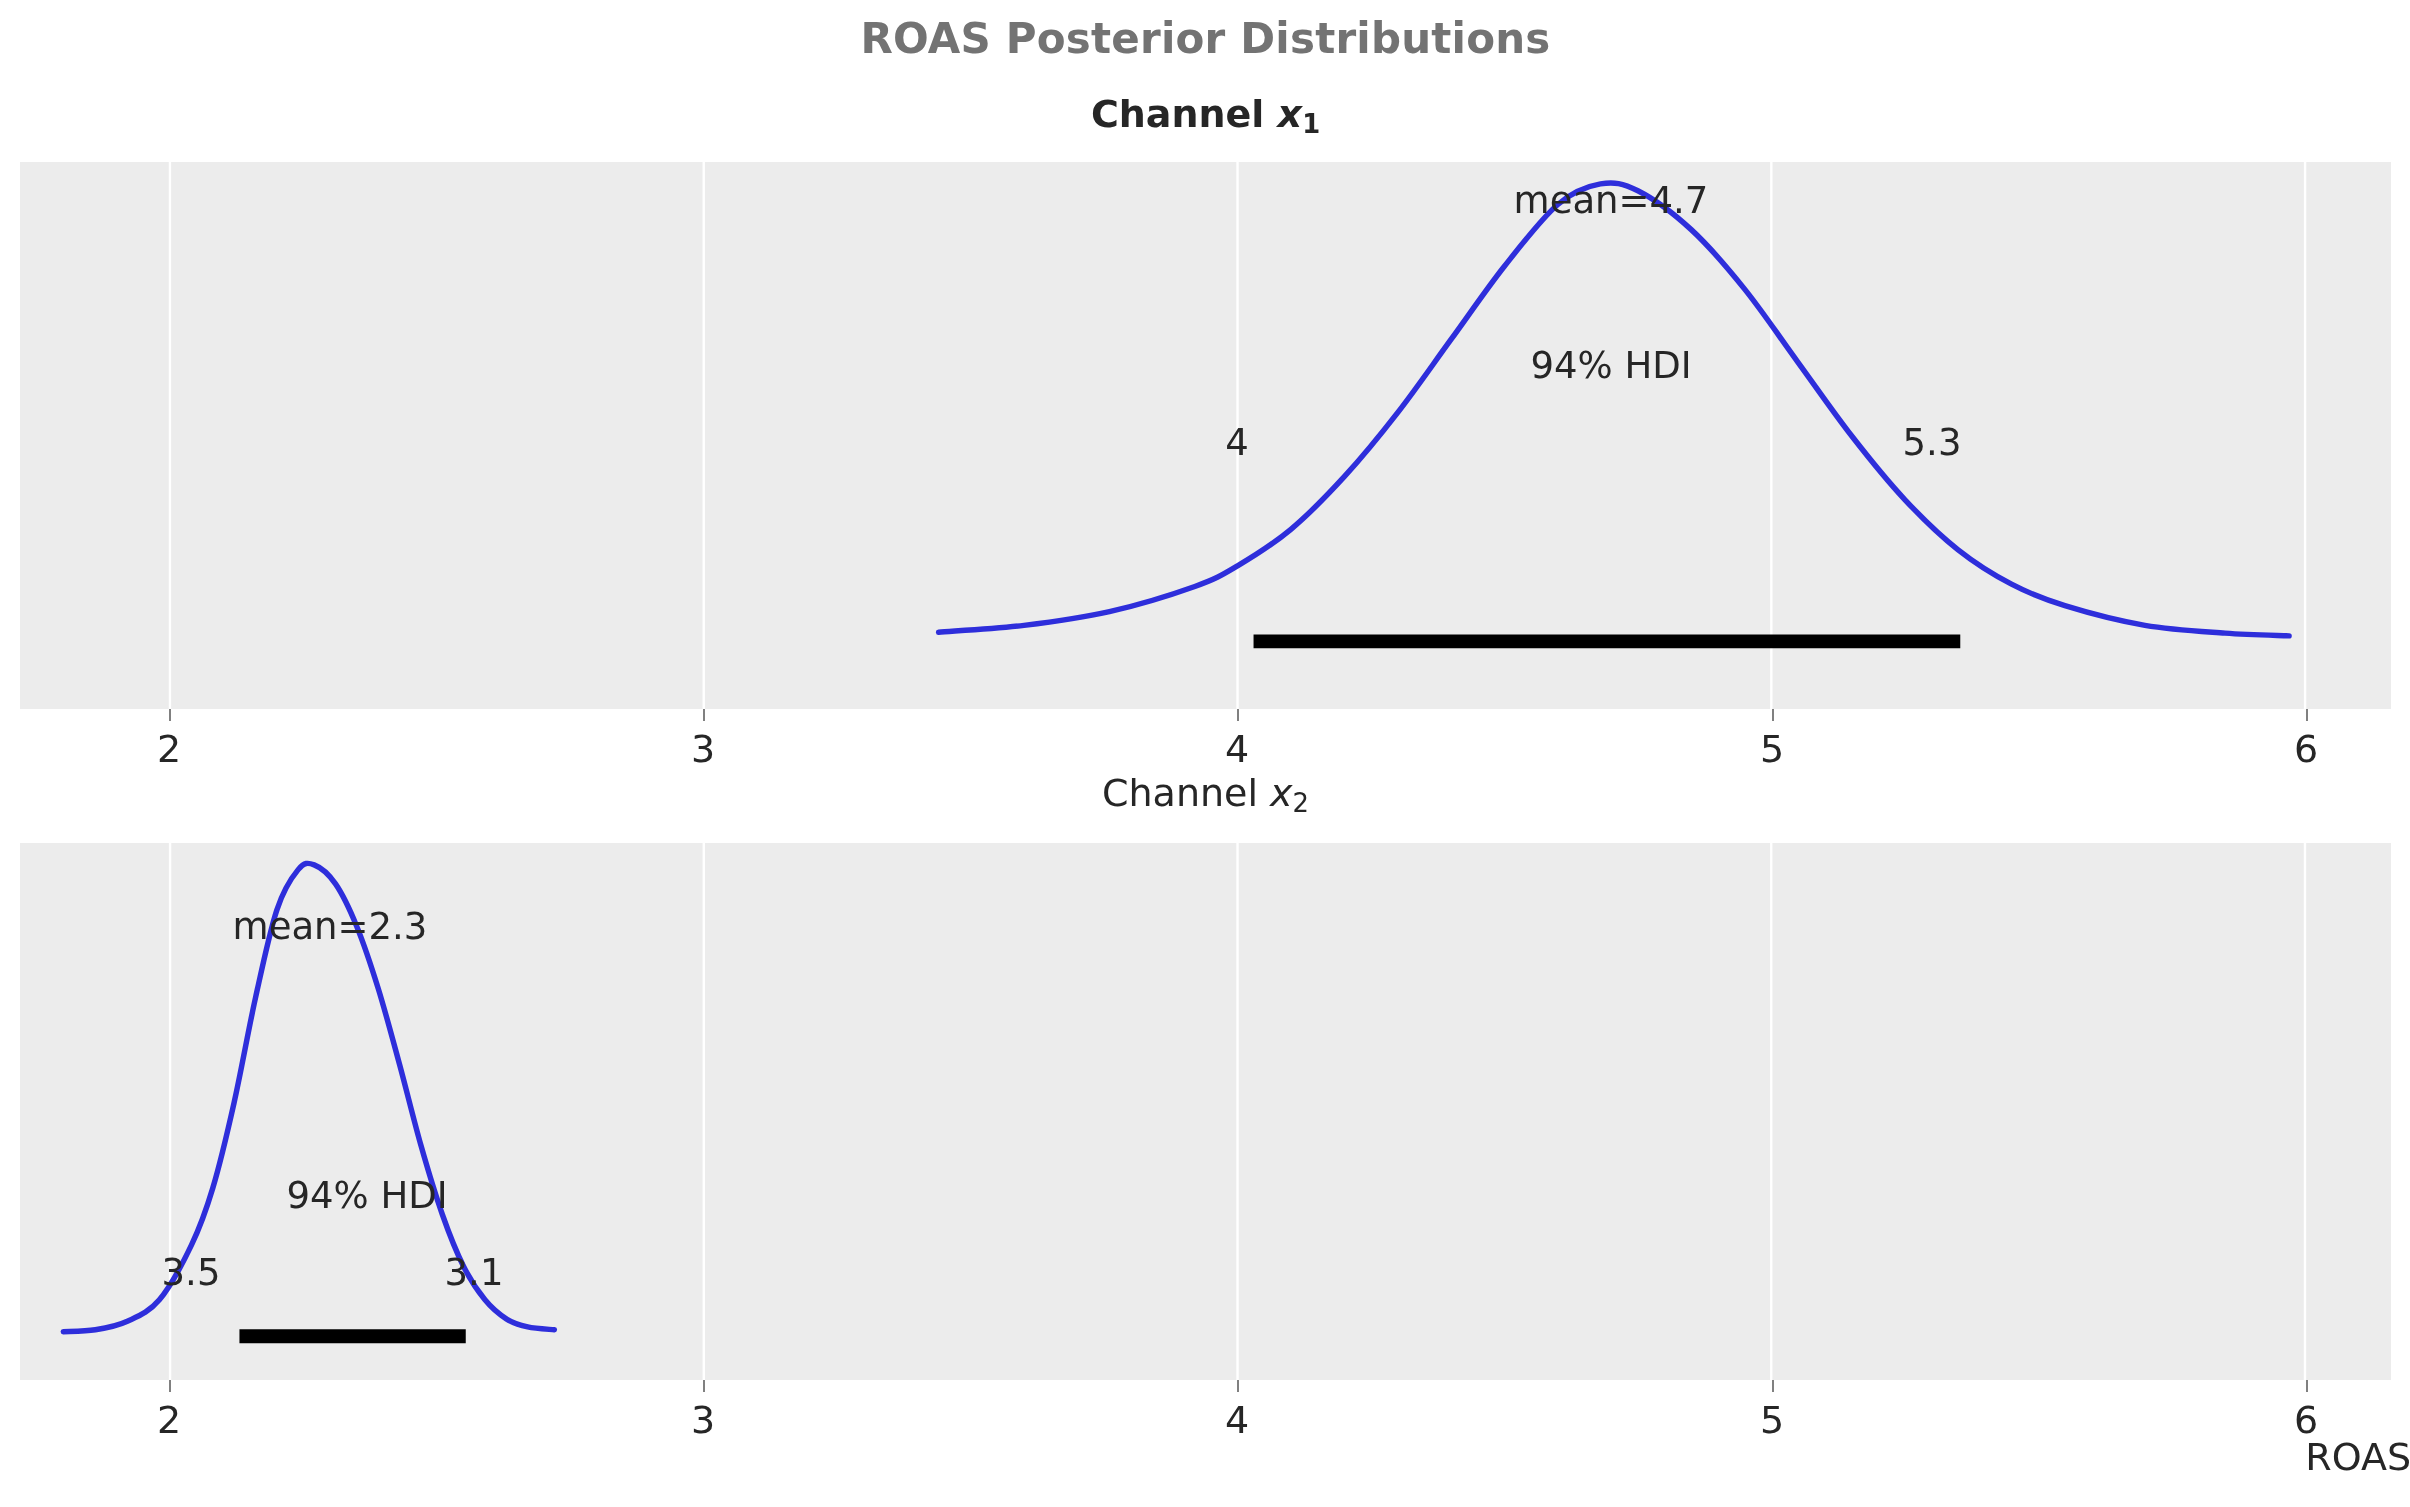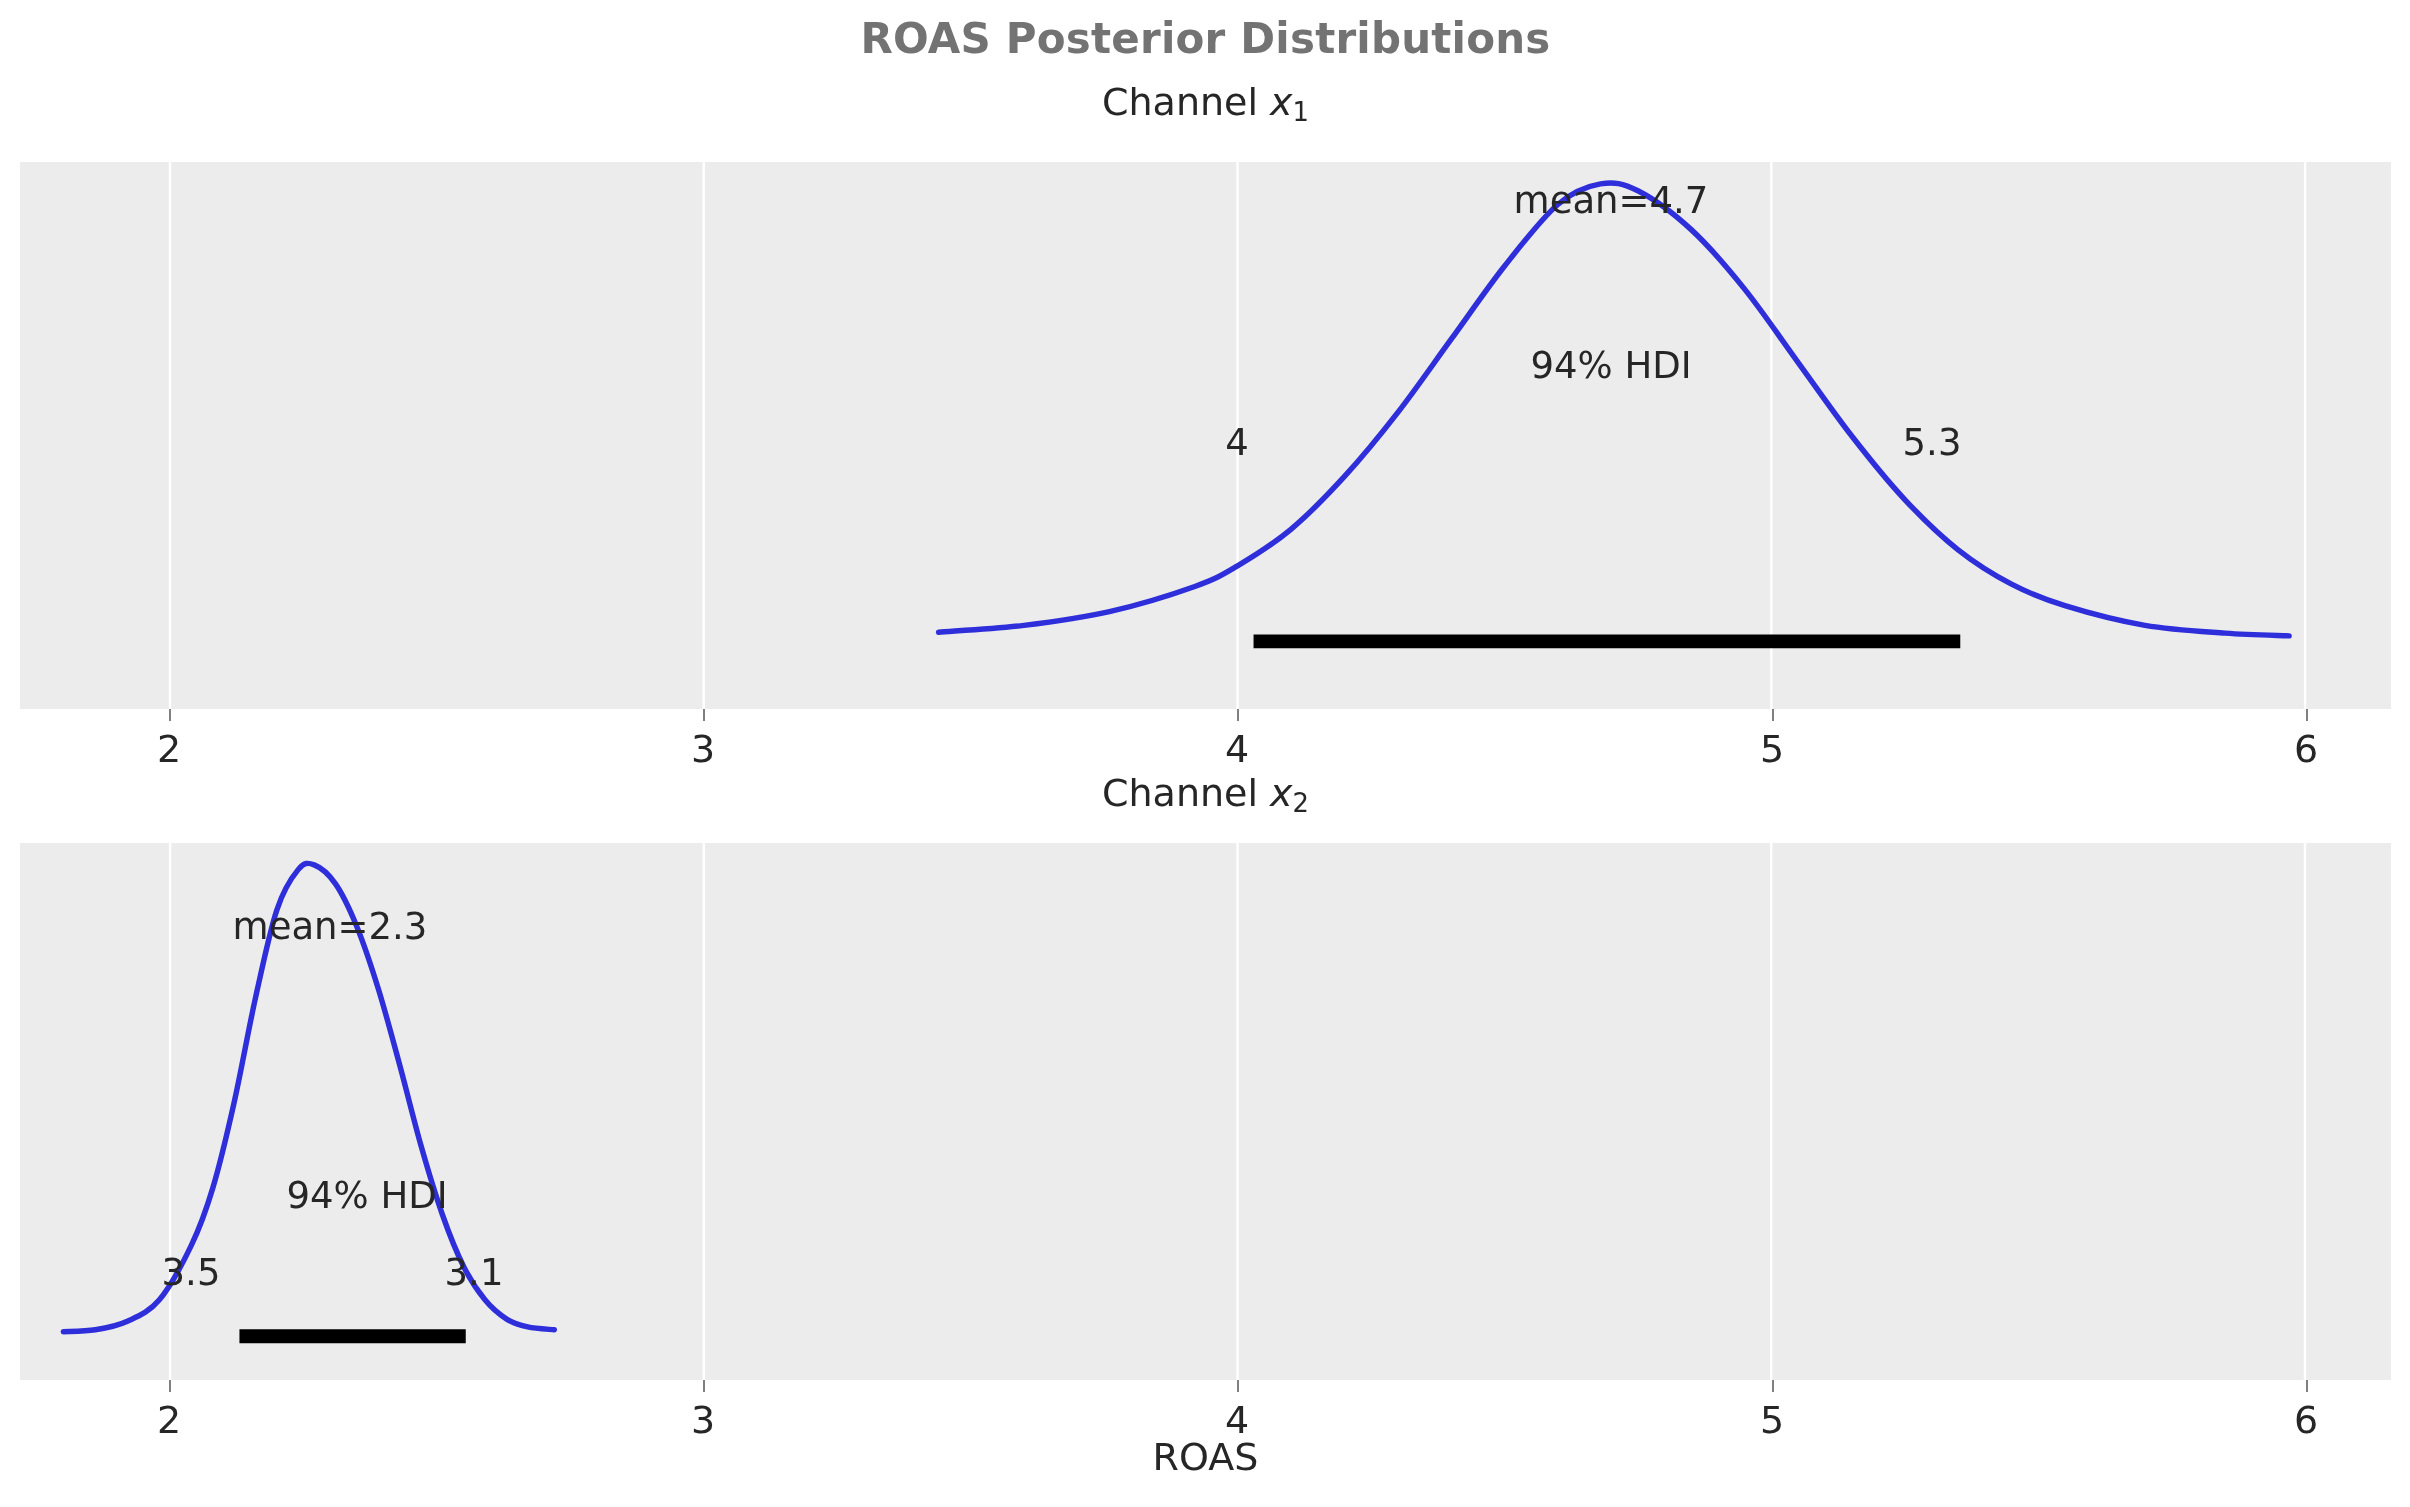--- a/index.html
+++ b/index.html
@@ -102,21 +102,21 @@
     color: #262626;
   }
 </style>
 </head>
 <body>
 
 <div id="figure">
 
   <div class="fig-title">ROAS Posterior Distributions</div>
 
-  <div class="sub-title" style="top:80px;"><span>Channel </span><span class="mvar">x</span><sub>1</sub></div>
+  <div class="sub-title" style="top:92px;font-weight:bold;"><span>Channel </span><span class="mvar">x</span><sub>1</sub></div>
 
   <div class="panel" id="panel1" style="left:20px; top:162px; width:2371px; height:547px;">
     <svg id="svg1" width="2371" height="547" viewBox="0 0 2383 550">
       <g id="grid1">
           <line class="gridline" x1="150.27927927927928" x2="150.27927927927928" y1="0" y2="550"></line>
           <line class="gridline" x1="686.990990990991" x2="686.990990990991" y1="0" y2="550"></line>
           <line class="gridline" x1="1223.7027027027027" x2="1223.7027027027027" y1="0" y2="550"></line>
           <line class="gridline" x1="1760.4144144144145" x2="1760.4144144144145" y1="0" y2="550"></line>
           <line class="gridline" x1="2297.126126126126" x2="2297.126126126126" y1="0" y2="550"></line>
         </g>
@@ -170,16 +170,16 @@
       <div class="tick-mark" style="left: 703px; top: 1380px;"></div>
       <div class="tick-label" style="left: 703px; top: 1398px;">3</div>
       <div class="tick-mark" style="left: 1237px; top: 1380px;"></div>
       <div class="tick-label" style="left: 1237px; top: 1398px;">4</div>
       <div class="tick-mark" style="left: 1772px; top: 1380px;"></div>
       <div class="tick-label" style="left: 1772px; top: 1398px;">5</div>
       <div class="tick-mark" style="left: 2306px; top: 1380px;"></div>
       <div class="tick-label" style="left: 2306px; top: 1398px;">6</div>
     </div>
 
-  <div class="axis-label" style="top:1435px;">ROAS</div>
+  <div class="axis-label" style="top:1435px;text-align:right;">ROAS</div>
 
 </div>
 
 
 </body></html>

